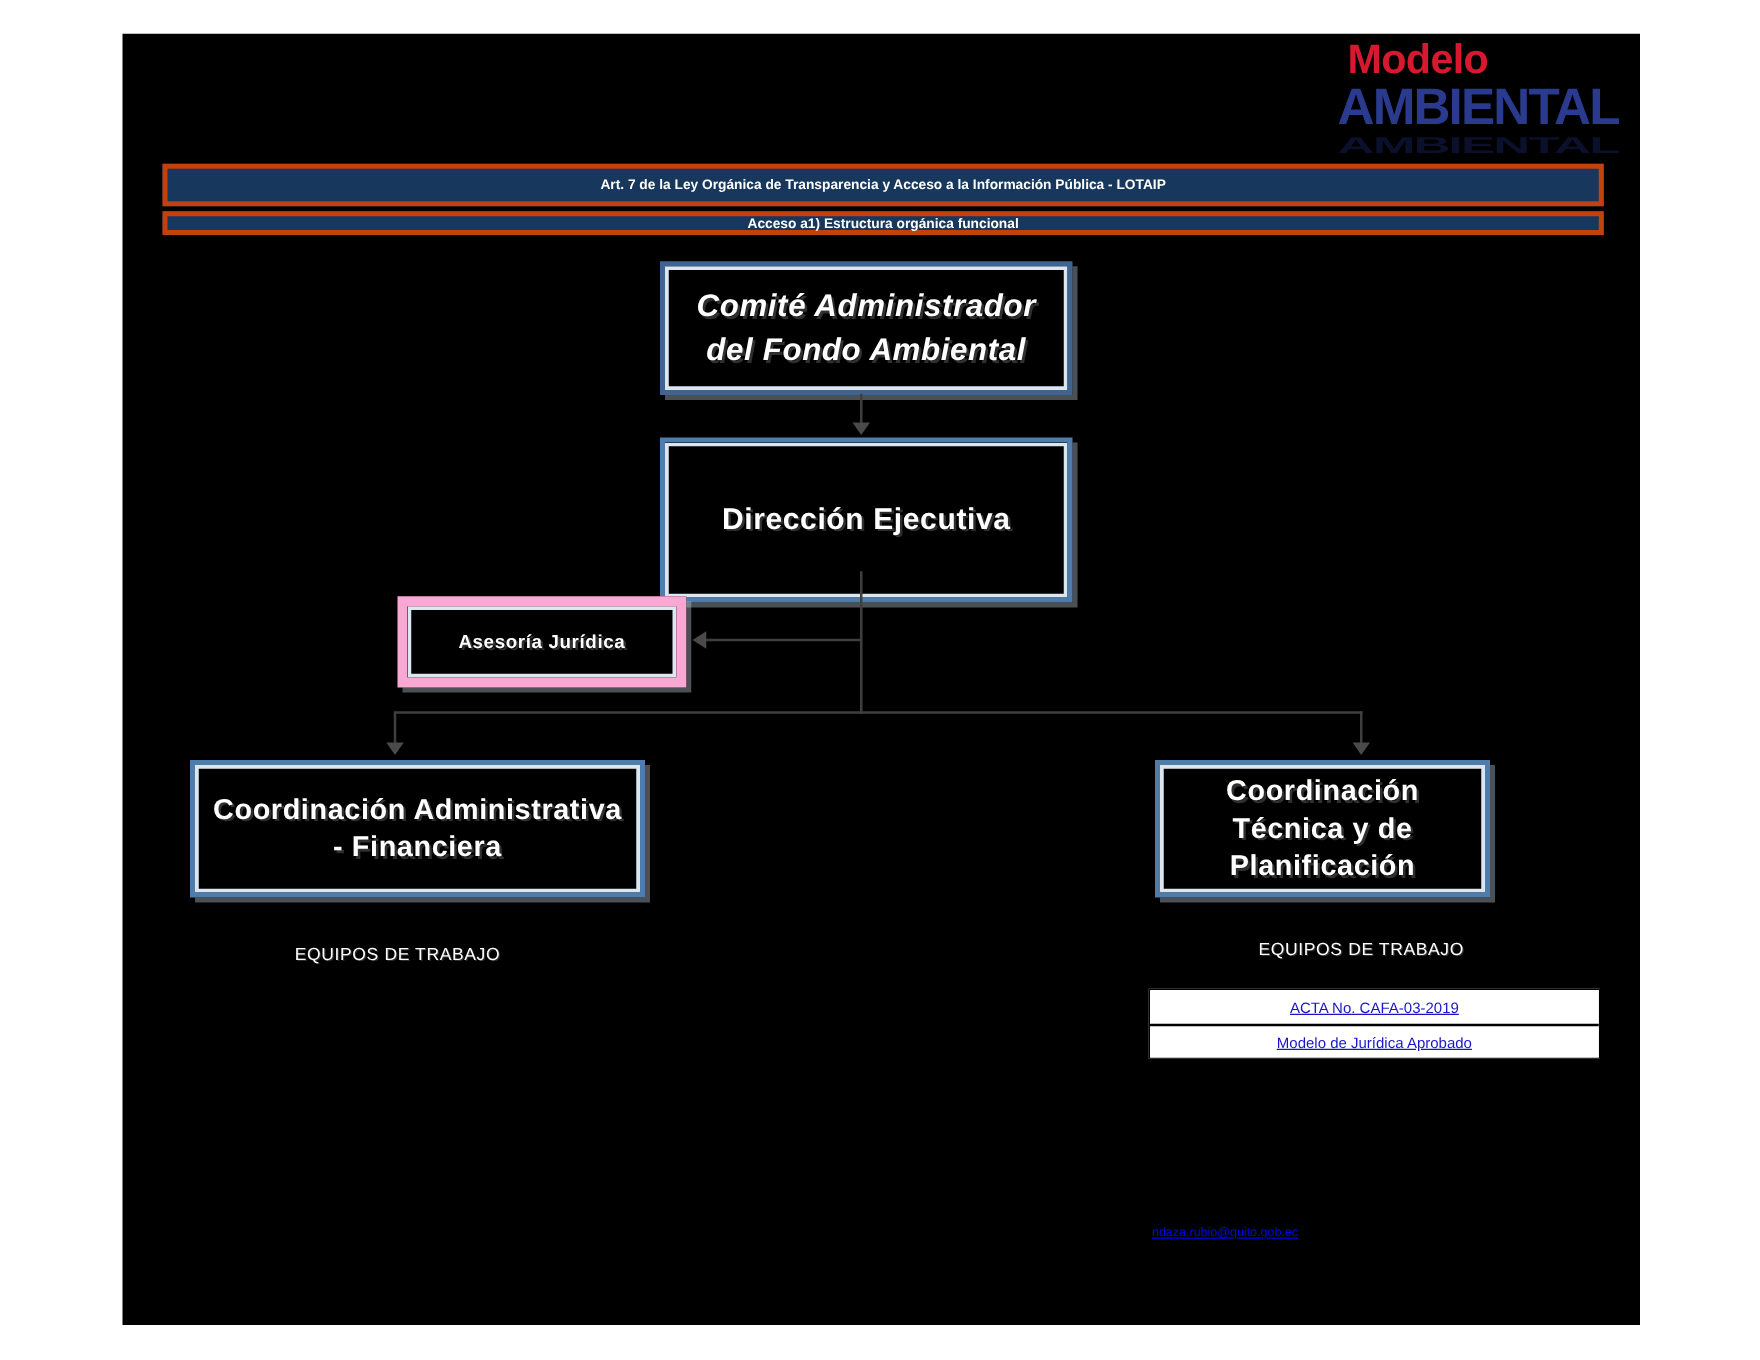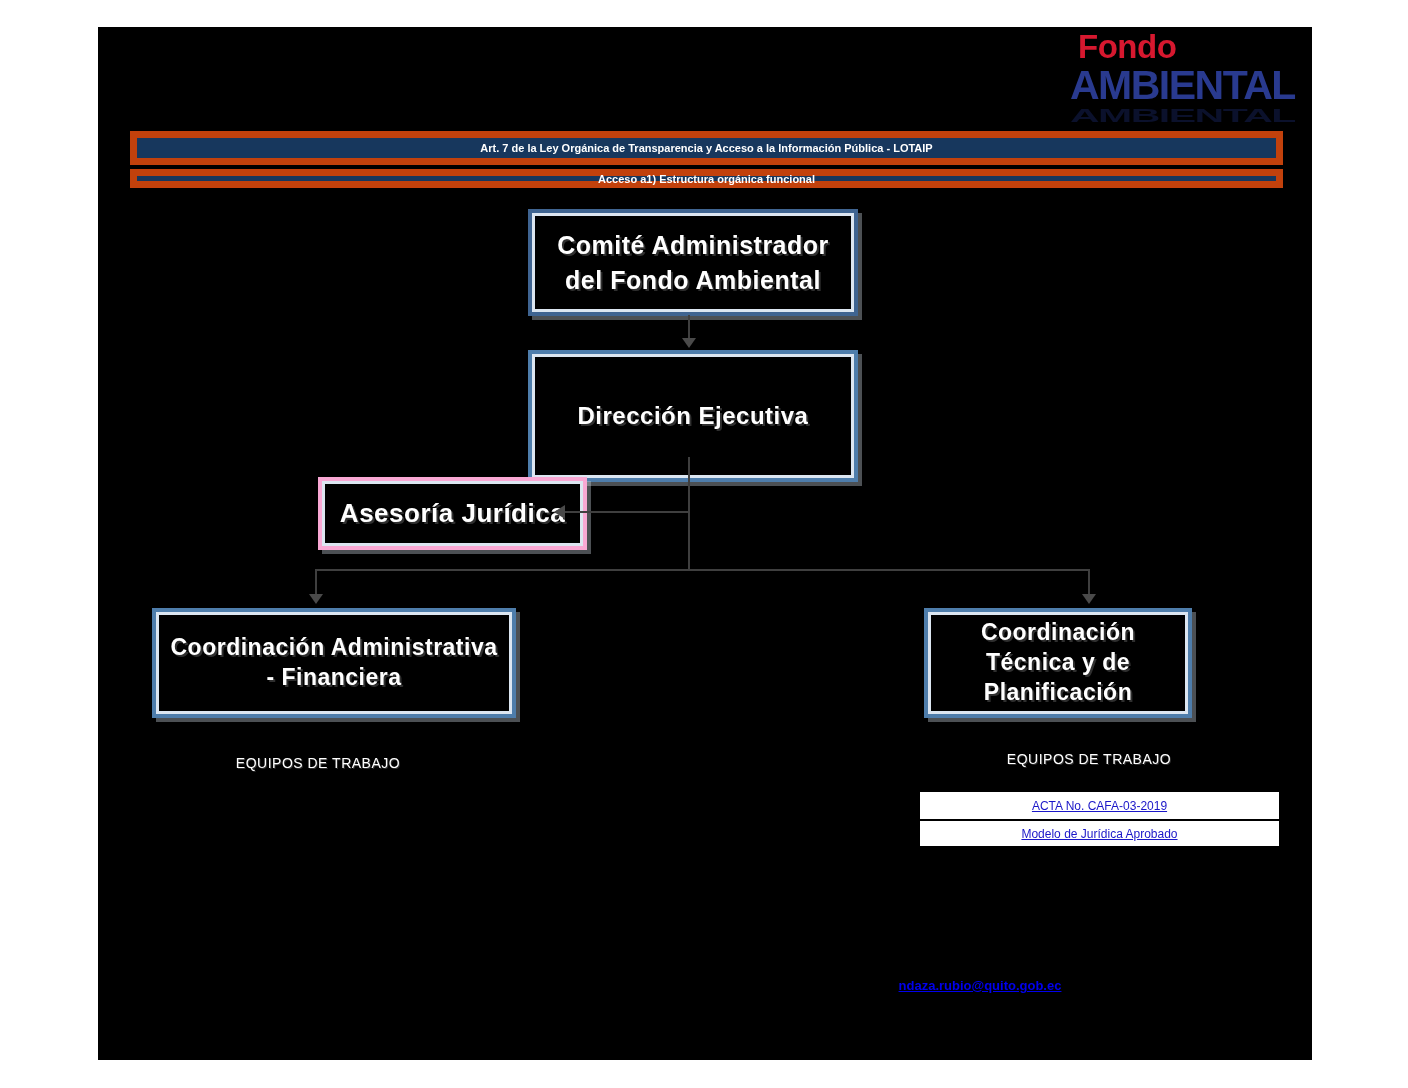--- a/index.html
+++ b/index.html
@@ -13,37 +13,37 @@
   .logo { position:absolute; left:1070px; top:30px; width:245px; line-height:1; }
   .logo .l1 { color:#d7182f; font-weight:bold; font-size:33px; letter-spacing:-0.5px;
               margin-left:8px; font-style:normal; }
   .logo .l2 { color:#293a8f; font-weight:bold; font-size:41px; letter-spacing:-1.5px;
               margin-top:2px; }
   .logo .ghost { color:#0d1434; font-weight:bold; font-size:41px; letter-spacing:-1.5px;
                  margin-top:1px; opacity:0.85; transform:scaleY(0.45); transform-origin:top; }
 
   
   .bar { position:absolute; left:130px; width:1153px; background:#17375d;
-         border:7px solid #c2410c; color:#ffffff; font-weight:bold; font-size:11px;
+         border:4px solid #c2410c; color:#ffffff; font-weight:bold; font-size:11px;
          display:flex; align-items:center; justify-content:center; text-align:center; }
   .bar1 { top:131px; height:34px; }
   .bar2 { top:169px; height:19px; }
 
   
   .node { position:absolute; background:#000000;
           box-shadow: inset 0 0 0 3px #dce6f1, 4px 4px 0 rgba(190,200,210,0.40);
           display:flex; align-items:center; justify-content:center; text-align:center;
           color:#ffffff; font-weight:bold; text-shadow:2px 2px 0 #2f2f2f;
           letter-spacing:0.5px; padding:6px 10px; }
   .node-comite   { left:528px; top:209px; width:330px; height:107px;
-                   border:4px solid #3f6491; font-size:25px; line-height:1.4; }
+                   border:4px solid #3f6491; font-size:25px; line-height:1.4;font-style:italic; }
   .node-direccion{ left:528px; top:350px; width:330px; height:132px;
                    border:4px solid #4e7dab; font-size:24px; }
-  .node-asesoria { left:318px; top:477px; width:269px; height:73px;
-                   border:4px solid #f9a8d4; font-size:26px; }
+  .node-asesoria { left:318px; top:477px; width:231px; height:73px;
+                   border:8px solid #f9a8d4; font-size:15px; }
   .node-coord-admin   { left:152px; top:608px; width:364px; height:110px;
                    border:4px solid #4e7dab; font-size:23px; line-height:1.3; }
   .node-coord-tecnica { left:924px; top:608px; width:268px; height:110px;
                    border:4px solid #4e7dab; font-size:23px; line-height:1.3; }
 
   
   .vline, .hline { position:absolute; background:#3f3f3f; }
   .vline { width:2px; }
   .hline { height:2px; }
   .cA { left:688px; top:315px; height:25px; }
@@ -71,30 +71,30 @@
   
   .linkbox { position:absolute; left:919px; top:791px; width:361px;
              border:1px solid #000000; background:#ffffff; }
   .linkrow { height:27px; display:flex; align-items:center; justify-content:center;
              background:#ffffff; }
   .linkrow + .linkrow { border-top:2px solid #000000; }
   .linkrow a { color:#1a16c8; font-size:12px; text-decoration:underline; cursor:pointer; }
 
   
   .email { position:absolute; left:880px; top:976px; width:200px; text-align:center; }
-  .email a { color:#0000ee; font-size:13px; font-weight:bold;
+  .email a { color:#0000ee; font-size:10px; font-weight:normal;
              text-decoration:underline; cursor:pointer; }
 </style>
 </head>
 <body>
 
 <div class="canvas"></div>
 
 <div class="logo">
-  <div class="l1">Fondo</div>
+  <div class="l1">Modelo</div>
   <div class="l2">AMBIENTAL</div>
   <div class="ghost">AMBIENTAL</div>
 </div>
 
 <div class="bar bar1">
   <span>Art. 7 de la Ley Orgánica de Transparencia y Acceso a la Información Pública - LOTAIP</span>
 </div>
 <div class="bar bar2">
   <span>Acceso a1) Estructura orgánica funcional</span>
 </div>

